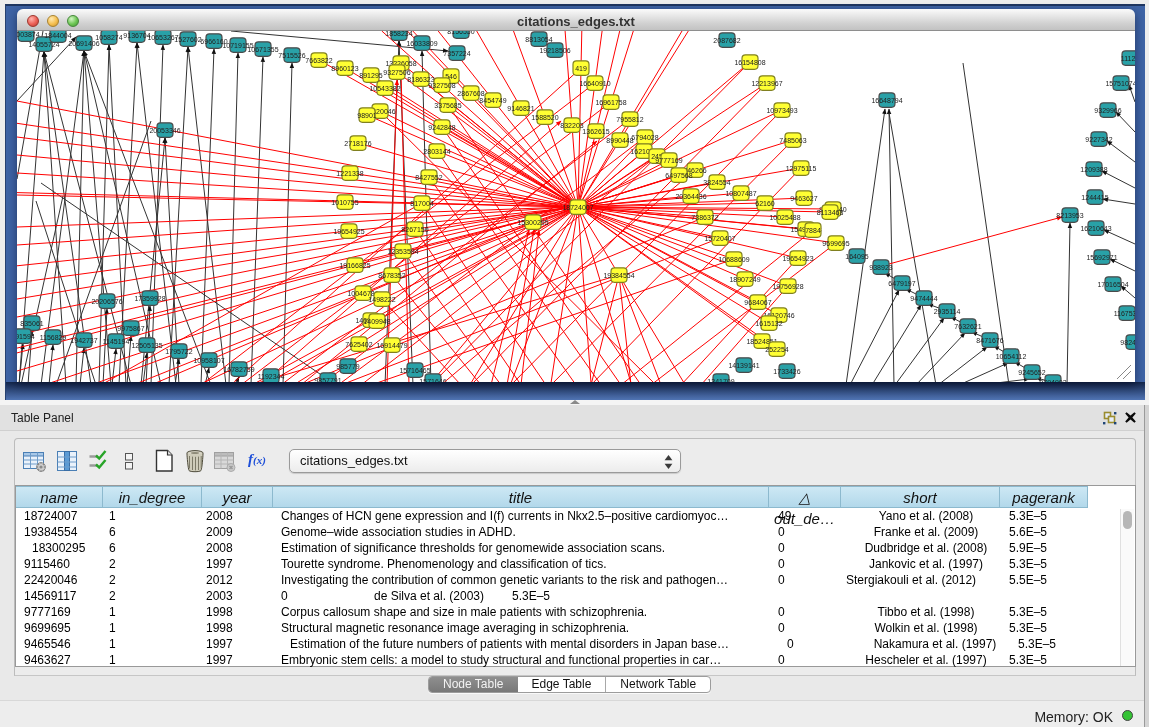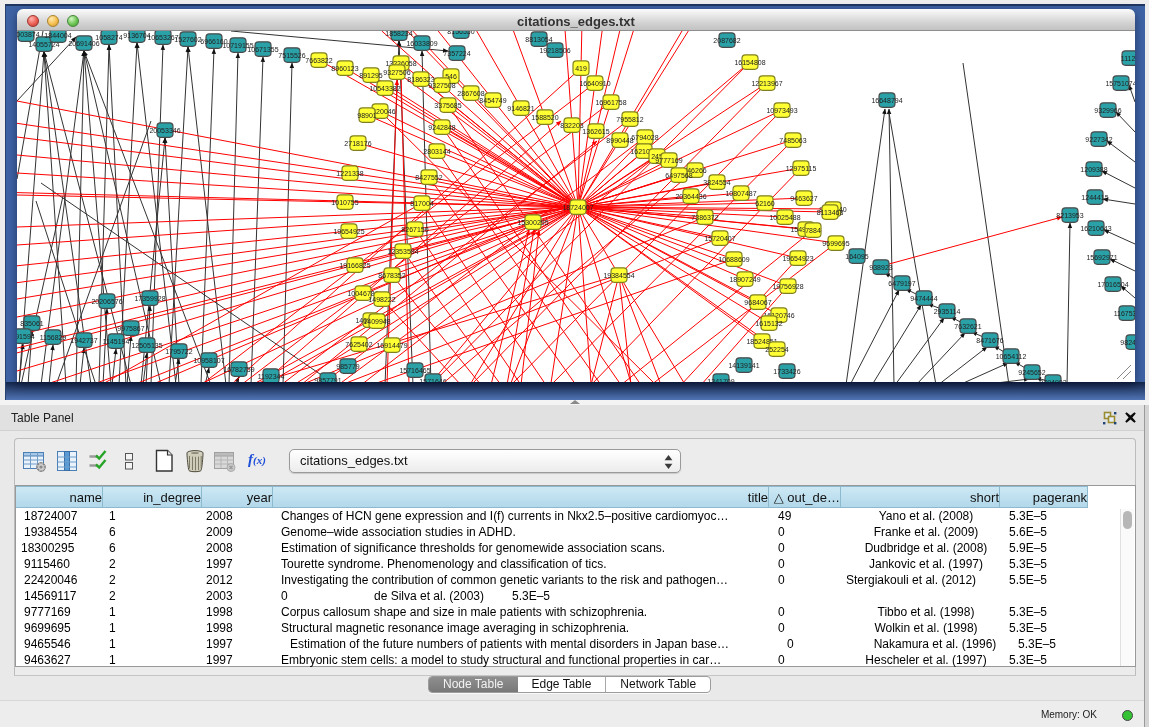--- a/index.html
+++ b/index.html
@@ -16,30 +16,30 @@
 #tphead { left:0; top:405px; width:1144px; height:26px; background:#e1e1e1; border-bottom:1px solid #d0d0d0; }
 #tphead .t { position:absolute; left:11px; top:6px; font-size:12px; color:#222; }
 #panelbg { left:0; top:431px; width:1144px; height:269px; background:#e9e9e9; }
 #innerpanel { left:14px; top:438px; width:1122px; height:238px; background:#ececec; border:1px solid #bcbcbc; border-radius:4px 4px 0 0; border-bottom:1px solid #c6c6c6; }
 .ticon { position:absolute; top:10px; }
 #combo { position:absolute; left:274px; top:10px; width:392px; height:24px; border:1px solid #9a9a9a; border-radius:5px;
   background:linear-gradient(#ffffff,#ececec); box-shadow:0 1px 1px rgba(0,0,0,.15);
   font-size:13px; line-height:22px; padding-left:10px; color:#111; }
 #tablewrap { position:absolute; left:0px; top:46px; width:1121px; height:182px; background:#fff; border:1px solid #999; }
 .thr { display:flex; height:22px; background:#fff; }
-.th { font-size:13px; color:#111; text-align:right; line-height:21px; border-right:1px solid #8cb9ce; border-top:1px solid #8cb9ce; border-bottom:1px solid #8cb9ce; background:linear-gradient(#cde8f4,#b2d8ea); }
+.th { font-size:15px; color:#111; text-align:center; line-height:21px; border-right:1px solid #8cb9ce; border-top:1px solid #8cb9ce; border-bottom:1px solid #8cb9ce; background:linear-gradient(#cde8f4,#b2d8ea);font-style:italic; }
 .tr { display:flex; height:16px; }
 .td { font-size:12px; color:#000; line-height:16px; white-space:nowrap; overflow:hidden; }
 #vsb { position:absolute; right:1px; top:23px; width:14px; height:157px; background:#fafafa; border-left:1px solid #e0e0e0; }
 #vsb .thumb { position:absolute; left:2px; top:2px; width:9px; height:18px; background:#b7b7b7; border-radius:5px; }
 #tabs { left:428px; top:676px; height:17px; display:flex; border:1px solid #9c9c9c; border-radius:4px; overflow:hidden; background:#fff; box-shadow:0 1px 0 rgba(255,255,255,.7); }
 .tab { font-size:12px; line-height:15px; padding:0 14px; color:#111; border-right:1px solid #a8a8a8; }
 .tab.sel { background:linear-gradient(#8f8f8f,#787878); color:#f3f3f3; border-right:none; }
 #statusbar { left:0; top:700px; width:1149px; height:27px; background:#ededed; border-top:1px solid #d8d8d8; }
-#statusbar .mem { position:absolute; right:52px; top:8px; font-size:10px; color:#222; }
+#statusbar .mem { position:absolute; right:36px; top:8px; font-size:14px; color:#222; }
 #statusbar .dot { position:absolute; right:16px; top:9px; width:11px; height:11px; border-radius:50%; background:#35c335; border:1px solid #444; }
 #redge { left:1144px; top:405px; width:5px; height:322px; background:#d4d4d4; border-left:1px solid #9a9a9a; }
 </style></head>
 <body>
 <div id="desktop" class="abs">
   <div class="bottomgrad"></div>
   <div id="frame" class="abs" style="left:11px;top:3px;">
     <div id="titlebar" class="abs">citations_edges.txt
       <span class="tl" style="left:10px;top:6px;background:radial-gradient(circle at 35% 30%,#ffb3ad,#ec5f55 55%,#b33a31);border:1px solid #9d352c;"></span>
       <span class="tl" style="left:30px;top:6px;background:radial-gradient(circle at 35% 30%,#ffe9b0,#f5bf4f 55%,#c6902a);border:1px solid #a8822f;"></span>
@@ -946,21 +946,21 @@
 <div class="tr">
         <div class="td" style="width:88px;text-align:left;padding-left:8px;">19384554</div>
         <div class="td" style="width:100px;text-align:left;padding-left:5px;">6</div>
         <div class="td" style="width:72px;text-align:left;padding-left:2px;">2009</div>
         <div class="td" style="width:497px;text-align:left;padding-left:5px;">Genome–wide association studies in ADHD.</div>
         <div class="td" style="width:73px;text-align:left;padding-left:5px;">0</div>
         <div class="td" style="width:160px;text-align:center;">Franke et al. (2009)</div>
         <div class="td" style="width:89px;text-align:left;padding-left:3px;">5.6E–5</div>
       </div>
 <div class="tr">
-        <div class="td" style="width:88px;text-align:left;padding-left:5px;">18300295</div>
+        <div class="td" style="width:88px;text-align:left;padding-left:16px;">18300295</div>
         <div class="td" style="width:100px;text-align:left;padding-left:5px;">6</div>
         <div class="td" style="width:72px;text-align:left;padding-left:2px;">2008</div>
         <div class="td" style="width:497px;text-align:left;padding-left:5px;">Estimation of significance thresholds for genomewide association scans.</div>
         <div class="td" style="width:73px;text-align:left;padding-left:5px;">0</div>
         <div class="td" style="width:160px;text-align:center;">Dudbridge et al. (2008)</div>
         <div class="td" style="width:89px;text-align:left;padding-left:3px;">5.9E–5</div>
       </div>
 <div class="tr">
         <div class="td" style="width:88px;text-align:left;padding-left:8px;">9115460</div>
         <div class="td" style="width:100px;text-align:left;padding-left:5px;">2</div>
@@ -1004,21 +1004,21 @@
         <div class="td" style="width:73px;text-align:left;padding-left:5px;">0</div>
         <div class="td" style="width:160px;text-align:center;">Wolkin et al. (1998)</div>
         <div class="td" style="width:89px;text-align:left;padding-left:3px;">5.3E–5</div>
       </div>
 <div class="tr">
         <div class="td" style="width:88px;text-align:left;padding-left:8px;">9465546</div>
         <div class="td" style="width:100px;text-align:left;padding-left:5px;">1</div>
         <div class="td" style="width:72px;text-align:left;padding-left:2px;">1997</div>
         <div class="td" style="width:497px;text-align:left;padding-left:5px;margin-left:9px;">Estimation of the future numbers of patients with mental disorders in Japan base…</div>
         <div class="td" style="width:73px;text-align:left;padding-left:5px;">0</div>
-        <div class="td" style="width:160px;text-align:center;">Nakamura et al. (1996)</div>
+        <div class="td" style="width:160px;text-align:center;">Nakamura et al. (1997)</div>
         <div class="td" style="width:89px;text-align:left;padding-left:3px;">5.3E–5</div>
       </div>
 <div class="tr">
         <div class="td" style="width:88px;text-align:left;padding-left:8px;">9463627</div>
         <div class="td" style="width:100px;text-align:left;padding-left:5px;">1</div>
         <div class="td" style="width:72px;text-align:left;padding-left:2px;">1997</div>
         <div class="td" style="width:497px;text-align:left;padding-left:5px;">Embryonic stem cells: a model to study structural and functional properties in car…</div>
         <div class="td" style="width:73px;text-align:left;padding-left:5px;">0</div>
         <div class="td" style="width:160px;text-align:center;">Hescheler et al. (1997)</div>
         <div class="td" style="width:89px;text-align:left;padding-left:3px;">5.3E–5</div>

